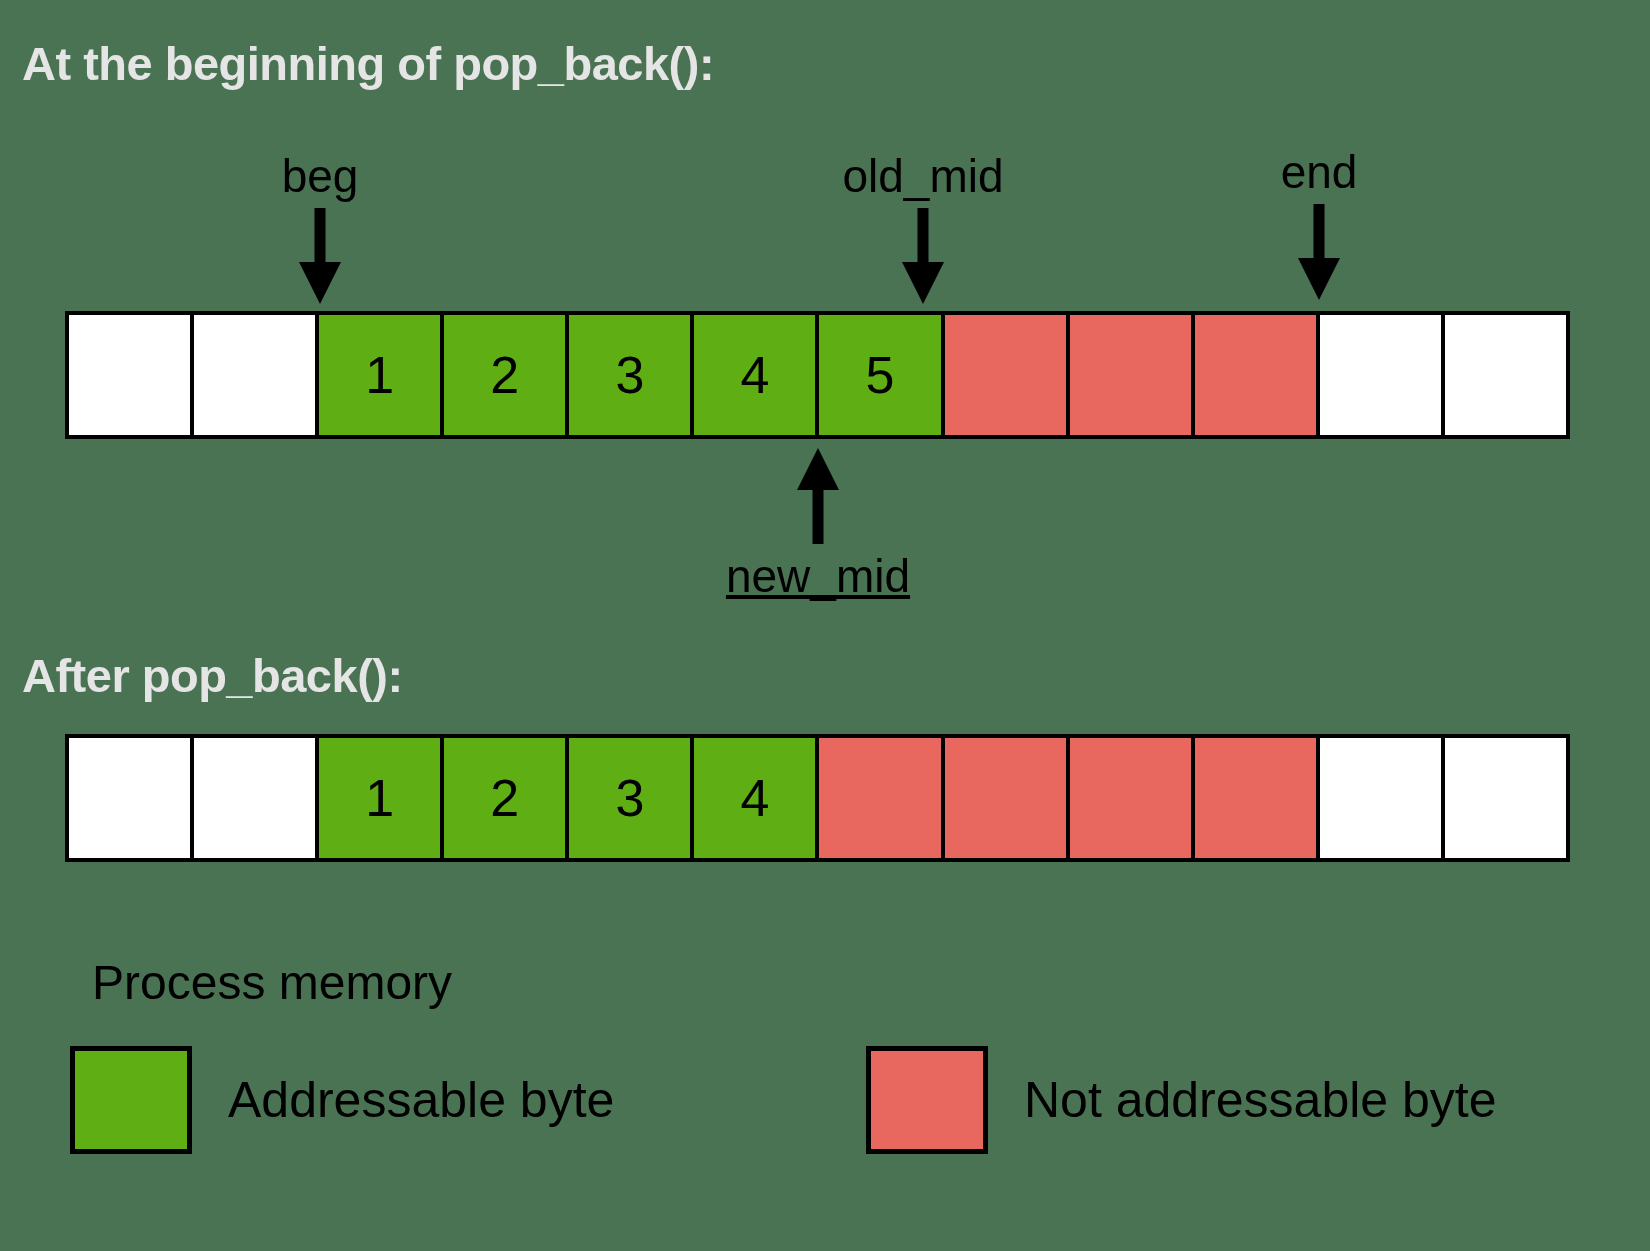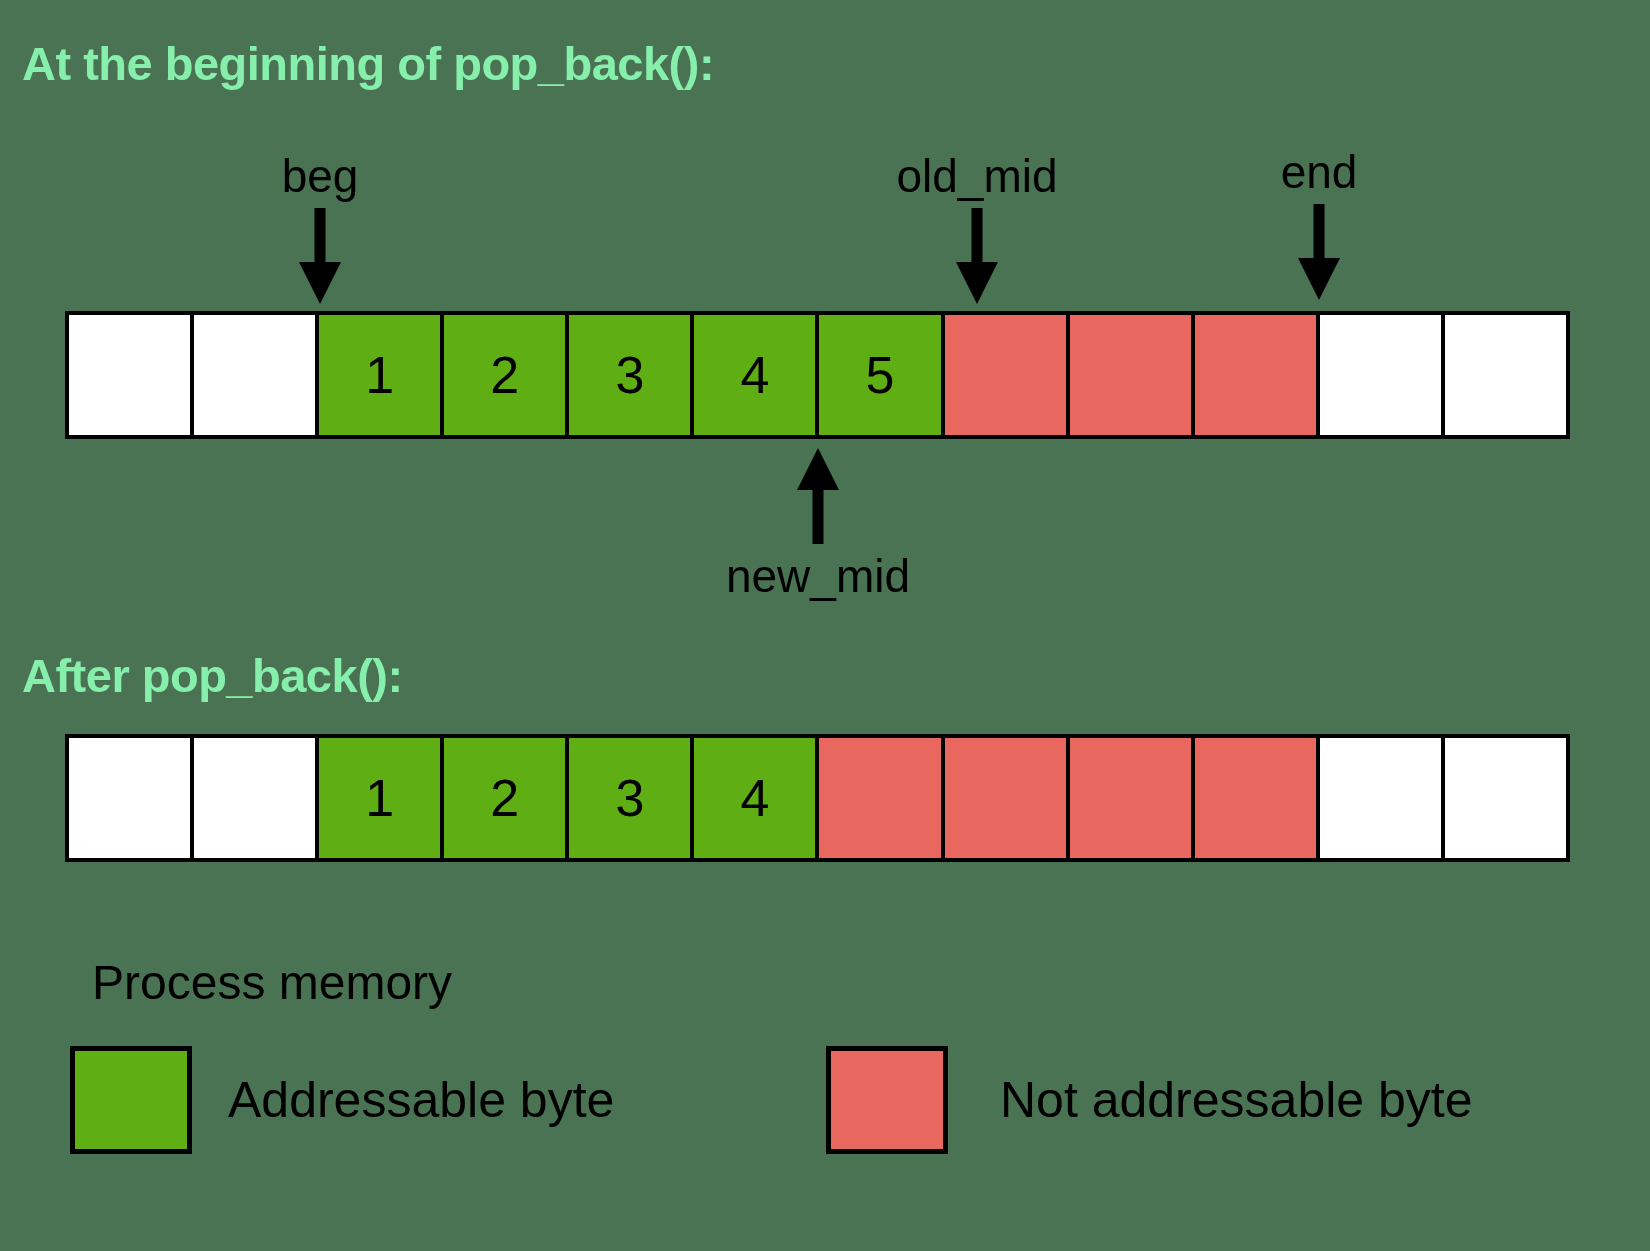--- a/index.html
+++ b/index.html
@@ -12,21 +12,21 @@
     height: 1251px;
     position: relative;
     font-family: "Liberation Sans", sans-serif;
     overflow: hidden;
   }
 
   .heading {
     position: absolute;
     font-weight: bold;
     font-size: 47px;
-    color: #86efac;
+    color: #e5e5e5;
     letter-spacing: -0.5px;
     white-space: nowrap;
   }
   #heading-1 { left: 22px; top: 36px; }
   #heading-2 { left: 22px; top: 648px; }
 
   
   .mem-row {
     position: absolute;
     left: 65px;
@@ -69,45 +69,46 @@
     font-size: 46px;
     color: #000000;
     white-space: nowrap;
     line-height: 1.05;
   }
   .arrow-down, .arrow-up {
     display: block;
   }
 
   #ptr-beg     { left: 190px; top: 152px; }
-  #ptr-old-mid { left: 847px; top: 152px; }
+  #ptr-old-mid { left: 793px; top: 152px; }
   #ptr-end     { left: 1189px; top: 148px; }
 
   #ptr-new-mid {
     left: 688px;
     top: 447px;
     flex-direction: column-reverse;
+    text-decoration: underline;
   }
 
   
   #legend-title {
     position: absolute;
     left: 92px;
     top: 955px;
     font-size: 48px;
     color: #000000;
     white-space: nowrap;
   }
   .legend-item {
     position: absolute;
     display: flex;
     align-items: center;
   }
   #legend-item-0 { left: 70px; top: 1046px; justify-content: space-between; }
-  #legend-item-1 { left: 826px; top: 1046px; gap: 16px; }
+  #legend-item-1 { left: 866px; top: 1046px; }
   .legend-swatch {
     width: 122px;
     height: 108px;
     border: 5px solid #000000;
     box-sizing: border-box;
   }
   .legend-text {
     margin-left: 36px;
     font-size: 50px;
     color: #000000;

